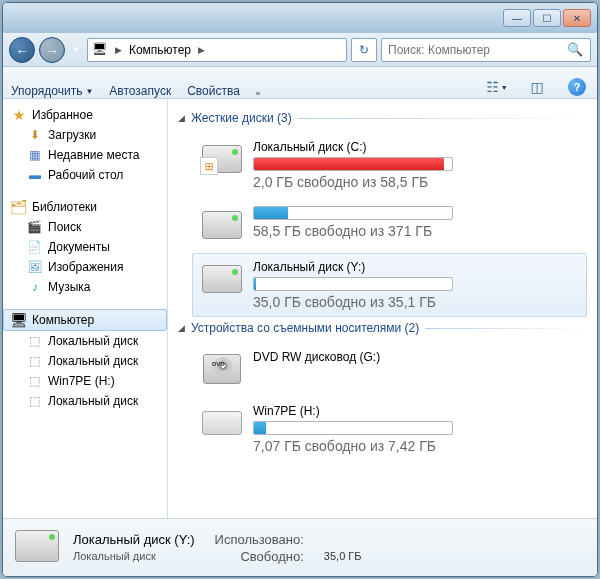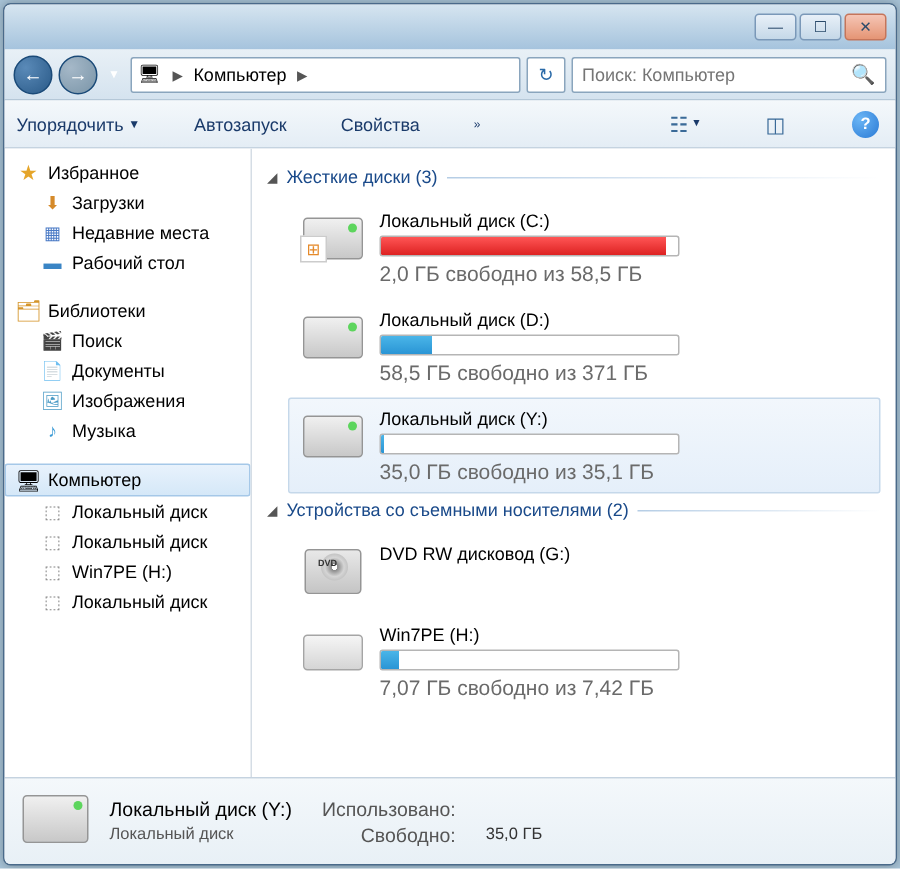--- a/index.html
+++ b/index.html
@@ -13,21 +13,21 @@
 .navbtn.dis{background:radial-gradient(circle at 30% 30%,#a5b8c8,#7a95a8)}
 .navdown{width:14px;height:20px;color:#fff;display:flex;align-items:center;justify-content:center;font-size:8px;cursor:pointer}
 .address{flex:1;height:24px;background:#fff;border:1px solid #8aa5bd;border-radius:2px;display:flex;align-items:center;padding:0 4px;gap:4px}
 .address .icon{width:16px;height:16px}
 .address .crumb{color:#000;cursor:pointer}
 .address .sep{color:#555;font-size:9px;padding:0 3px}
 .refreshbox{width:26px;height:24px;background:#fff;border:1px solid #8aa5bd;border-radius:2px;display:flex;align-items:center;justify-content:center;color:#2a6aa8}
 .searchbox{width:210px;height:24px;background:#fff;border:1px solid #8aa5bd;border-radius:2px;display:flex;align-items:center;padding:0 6px}
 .searchbox input{border:none;outline:none;flex:1;color:#888}
 .searchbox .sicon{color:#4a7aa8;font-size:13px}
-.toolbar{height:32px;background:linear-gradient(#f4f8fb,#e4edf5);border-bottom:1px solid #c5d3e0;display:flex;align-items:center;padding:0 8px;gap:36px}
+.toolbar{height:32px;background:linear-gradient(#f4f8fb,#e4edf5);border-bottom:1px solid #c5d3e0;display:flex;align-items:flex-end;padding:0 8px;gap:16px}
 .toolbar .titem{color:#1a3a6a;cursor:pointer;display:flex;align-items:center;gap:3px}
 .toolbar .tdrop{font-size:8px;color:#1a3a6a}
 .toolbar .spacer{flex:1}
 .toolbar .ticonbtn{width:24px;height:22px;display:flex;align-items:center;justify-content:center;color:#3a6a98;cursor:pointer;font-size:14px}
 .helpbtn{width:18px;height:18px;border-radius:50%;background:radial-gradient(circle at 30% 30%,#6ab5f5,#2a7ad5);color:#fff;display:flex;align-items:center;justify-content:center;font-size:11px;font-weight:bold}
 .body{flex:1;display:flex;overflow:hidden}
 .sidebar{width:165px;background:#fff;border-right:1px solid #d5dde5;overflow:hidden;padding:6px 0}
 .sbgroup{margin-bottom:12px}
 .sbhead{display:flex;align-items:center;gap:5px;padding:2px 8px;cursor:pointer}
 .sbhead .hicon{width:16px;height:16px;display:flex;align-items:center;justify-content:center;font-size:14px}
@@ -197,21 +197,20 @@
                 <div class="barfill red" style="width:96%"></div>
               </div>
               <div class="drivestatus">2,0 ГБ свободно из 58,5 ГБ</div>
             </div>
           </div>
           <div class="drive">
             <div class="driveicon">
               <div class="hdd"></div>
             </div>
             <div class="driveinfo">
-              <div class="drivename">Локальный диск (D:)</div>
               <div class="bar">
                 <div class="barfill blue" style="width:17%"></div>
               </div>
               <div class="drivestatus">58,5 ГБ свободно из 371 ГБ</div>
             </div>
           </div>
           <div class="drive sel">
             <div class="driveicon">
               <div class="hdd"></div>
             </div>

